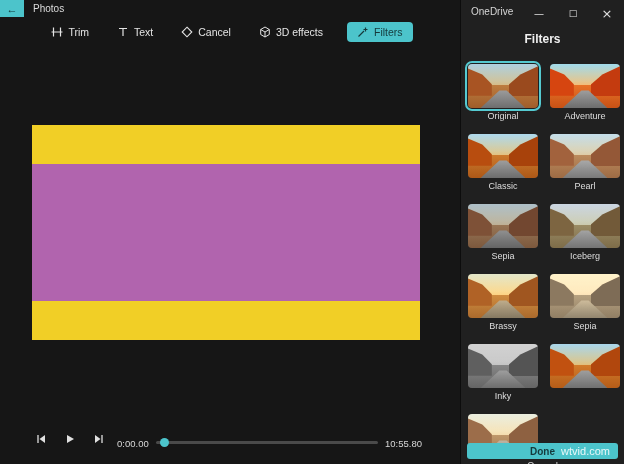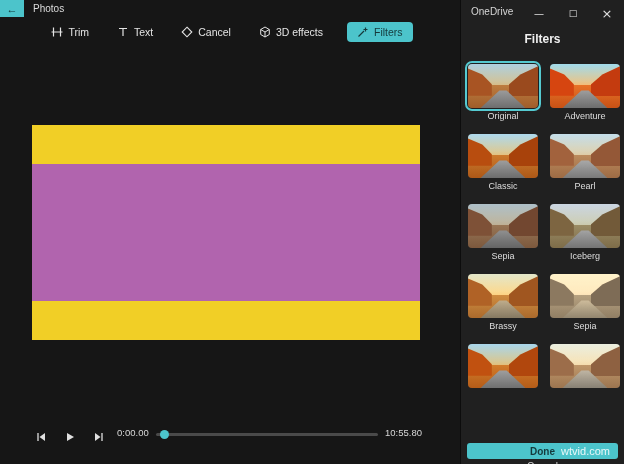--- a/index.html
+++ b/index.html
@@ -20,21 +20,21 @@
   .tbtn svg { display:block; }
   .tbtn.selected { background:#4cc4cb; color:#15393b; padding:4px 10px; }
   .tbtn.selected svg path { stroke:#15393b; }
 
   .preview { position:absolute; left:32px; top:125px; width:388px; height:215px;
     display:flex; flex-direction:column; }
   .band-top, .band-bottom { height:18%; }
   .band-mid { height:64%; }
 
   .controls { position:absolute; left:30px; top:427px; width:392px; height:22px;
-    display:flex; align-items:flex-start; gap:7px; }
+    display:flex; align-items:flex-end; gap:7px; }
   .pbtn { width:22px; height:20px; background:transparent; border:none; display:flex;
     align-items:center; justify-content:center; cursor:pointer; }
   .time { font-size:9.5px; color:#d8d8d8; white-space:nowrap; }
   .slider { position:relative; flex:1; height:14px; cursor:pointer; }
   .slider .track { position:absolute; left:0; right:0; top:6px; height:3px; background:#4a4a4a; border-radius:2px; }
   .slider .knob { position:absolute; left:2%; top:3px; width:9px; height:9px; border-radius:50%; background:#4cc4cb; }
 
   
   .panel { position:absolute; right:0; top:0; width:164px; height:464px; background:#202020;
     border-left:1px solid #0c0c0c; }
@@ -283,20 +283,32 @@
               <div class="sky"></div>
               <div class="ground"></div>
               <div class="rockL"></div>
               <div class="rockR"></div>
               <div class="road"></div>
             </div>
         </div>
         <div class="flabel">Sepia</div>
       </div>
 
+      <div class="cell">
+        <div class="thumb">
+          <div class="scene" style="filter:grayscale(1) contrast(1.1)">
+              <div class="sky"></div>
+              <div class="ground"></div>
+              <div class="rockL"></div>
+              <div class="rockR"></div>
+              <div class="road"></div>
+            </div>
+        </div>
+        <div class="flabel">Inky</div>
+      </div>
 
 
       <div class="cell">
         <div class="thumb">
           <div class="scene" style="filter:saturate(1.3) brightness(1.02)">
               <div class="sky"></div>
               <div class="ground"></div>
               <div class="rockL"></div>
               <div class="rockR"></div>
               <div class="road"></div>

